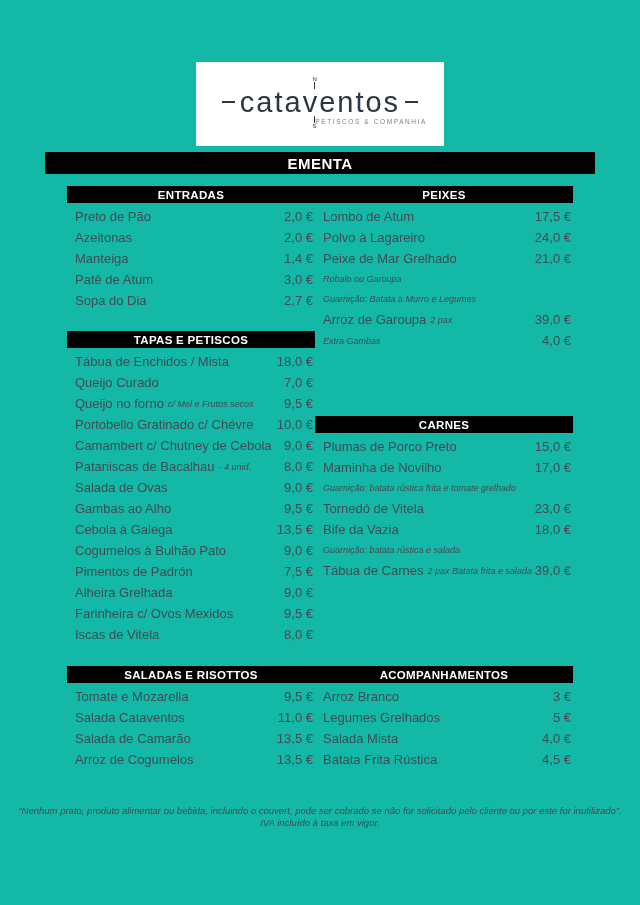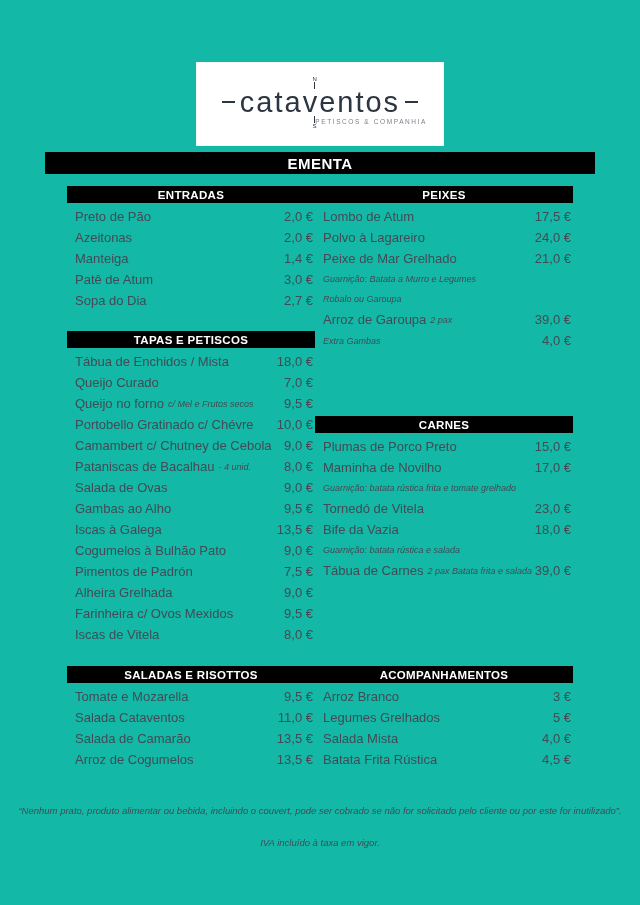--- a/index.html
+++ b/index.html
@@ -51,21 +51,21 @@
   .note-text, .small-name { font-size: 9px; font-style: italic; white-space: nowrap; }
 
   .sec-tapas   { margin-top: 20px; }
   .sec-saladas { margin-top: 21px; }
   .sec-carnes  { margin-top: 65px; }
   .sec-acomp   { margin-top: 85px; }
 
   
   .footer { position: absolute; left: 0; top: 805px; width: 640px; text-align: center; }
   .footer p { font-size: 9.5px; font-style: italic; color: #414b55; }
-  .footer .quote { margin-bottom: 21px; }
+  .footer .quote { margin-bottom: 1px; }
 </style>
 </head>
 <body>
 
 <div class="page">
 
   <div class="logo-box">
     <div class="wordmark-row">
       <span class="compass compass-n">
         <span>N</span>
@@ -151,21 +151,21 @@
             </div>
           <div class="row">
               <span class="nm">Salada de Ovas</span>
               <span class="pr">9,0 €</span>
             </div>
           <div class="row">
               <span class="nm">Gambas ao Alho</span>
               <span class="pr">9,5 €</span>
             </div>
           <div class="row">
-              <span class="nm">Iscas à Galega</span>
+              <span class="nm">Cebola à Galega</span>
               <span class="pr">13,5 €</span>
             </div>
           <div class="row">
               <span class="nm">Cogumelos à Bulhão Pato</span>
               <span class="pr">9,0 €</span>
             </div>
           <div class="row">
               <span class="nm">Pimentos de Padrón</span>
               <span class="pr">7,5 €</span>
             </div>
@@ -223,24 +223,24 @@
             </div>
           <div class="row">
               <span class="nm">Polvo à Lagareiro</span>
               <span class="pr">24,0 €</span>
             </div>
           <div class="row">
               <span class="nm">Peixe de Mar Grelhado</span>
               <span class="pr">21,0 €</span>
             </div>
           <div class="note-row">
+              <span class="note-text">Robalo ou Garoupa</span>
+            </div>
+          <div class="note-row">
               <span class="note-text">Guarnição: Batata a Murro e Legumes</span>
-            </div>
-          <div class="note-row">
-              <span class="note-text">Robalo ou Garoupa</span>
             </div>
           <div class="row">
               <span class="nm">Arroz de Garoupa</span>
               <span class="inote">2 pax</span>
               <span class="pr">39,0 €</span>
             </div>
           <div class="row">
               <span class="small-name">Extra Gambas</span>
               <span class="pr">4,0 €</span>
             </div>

